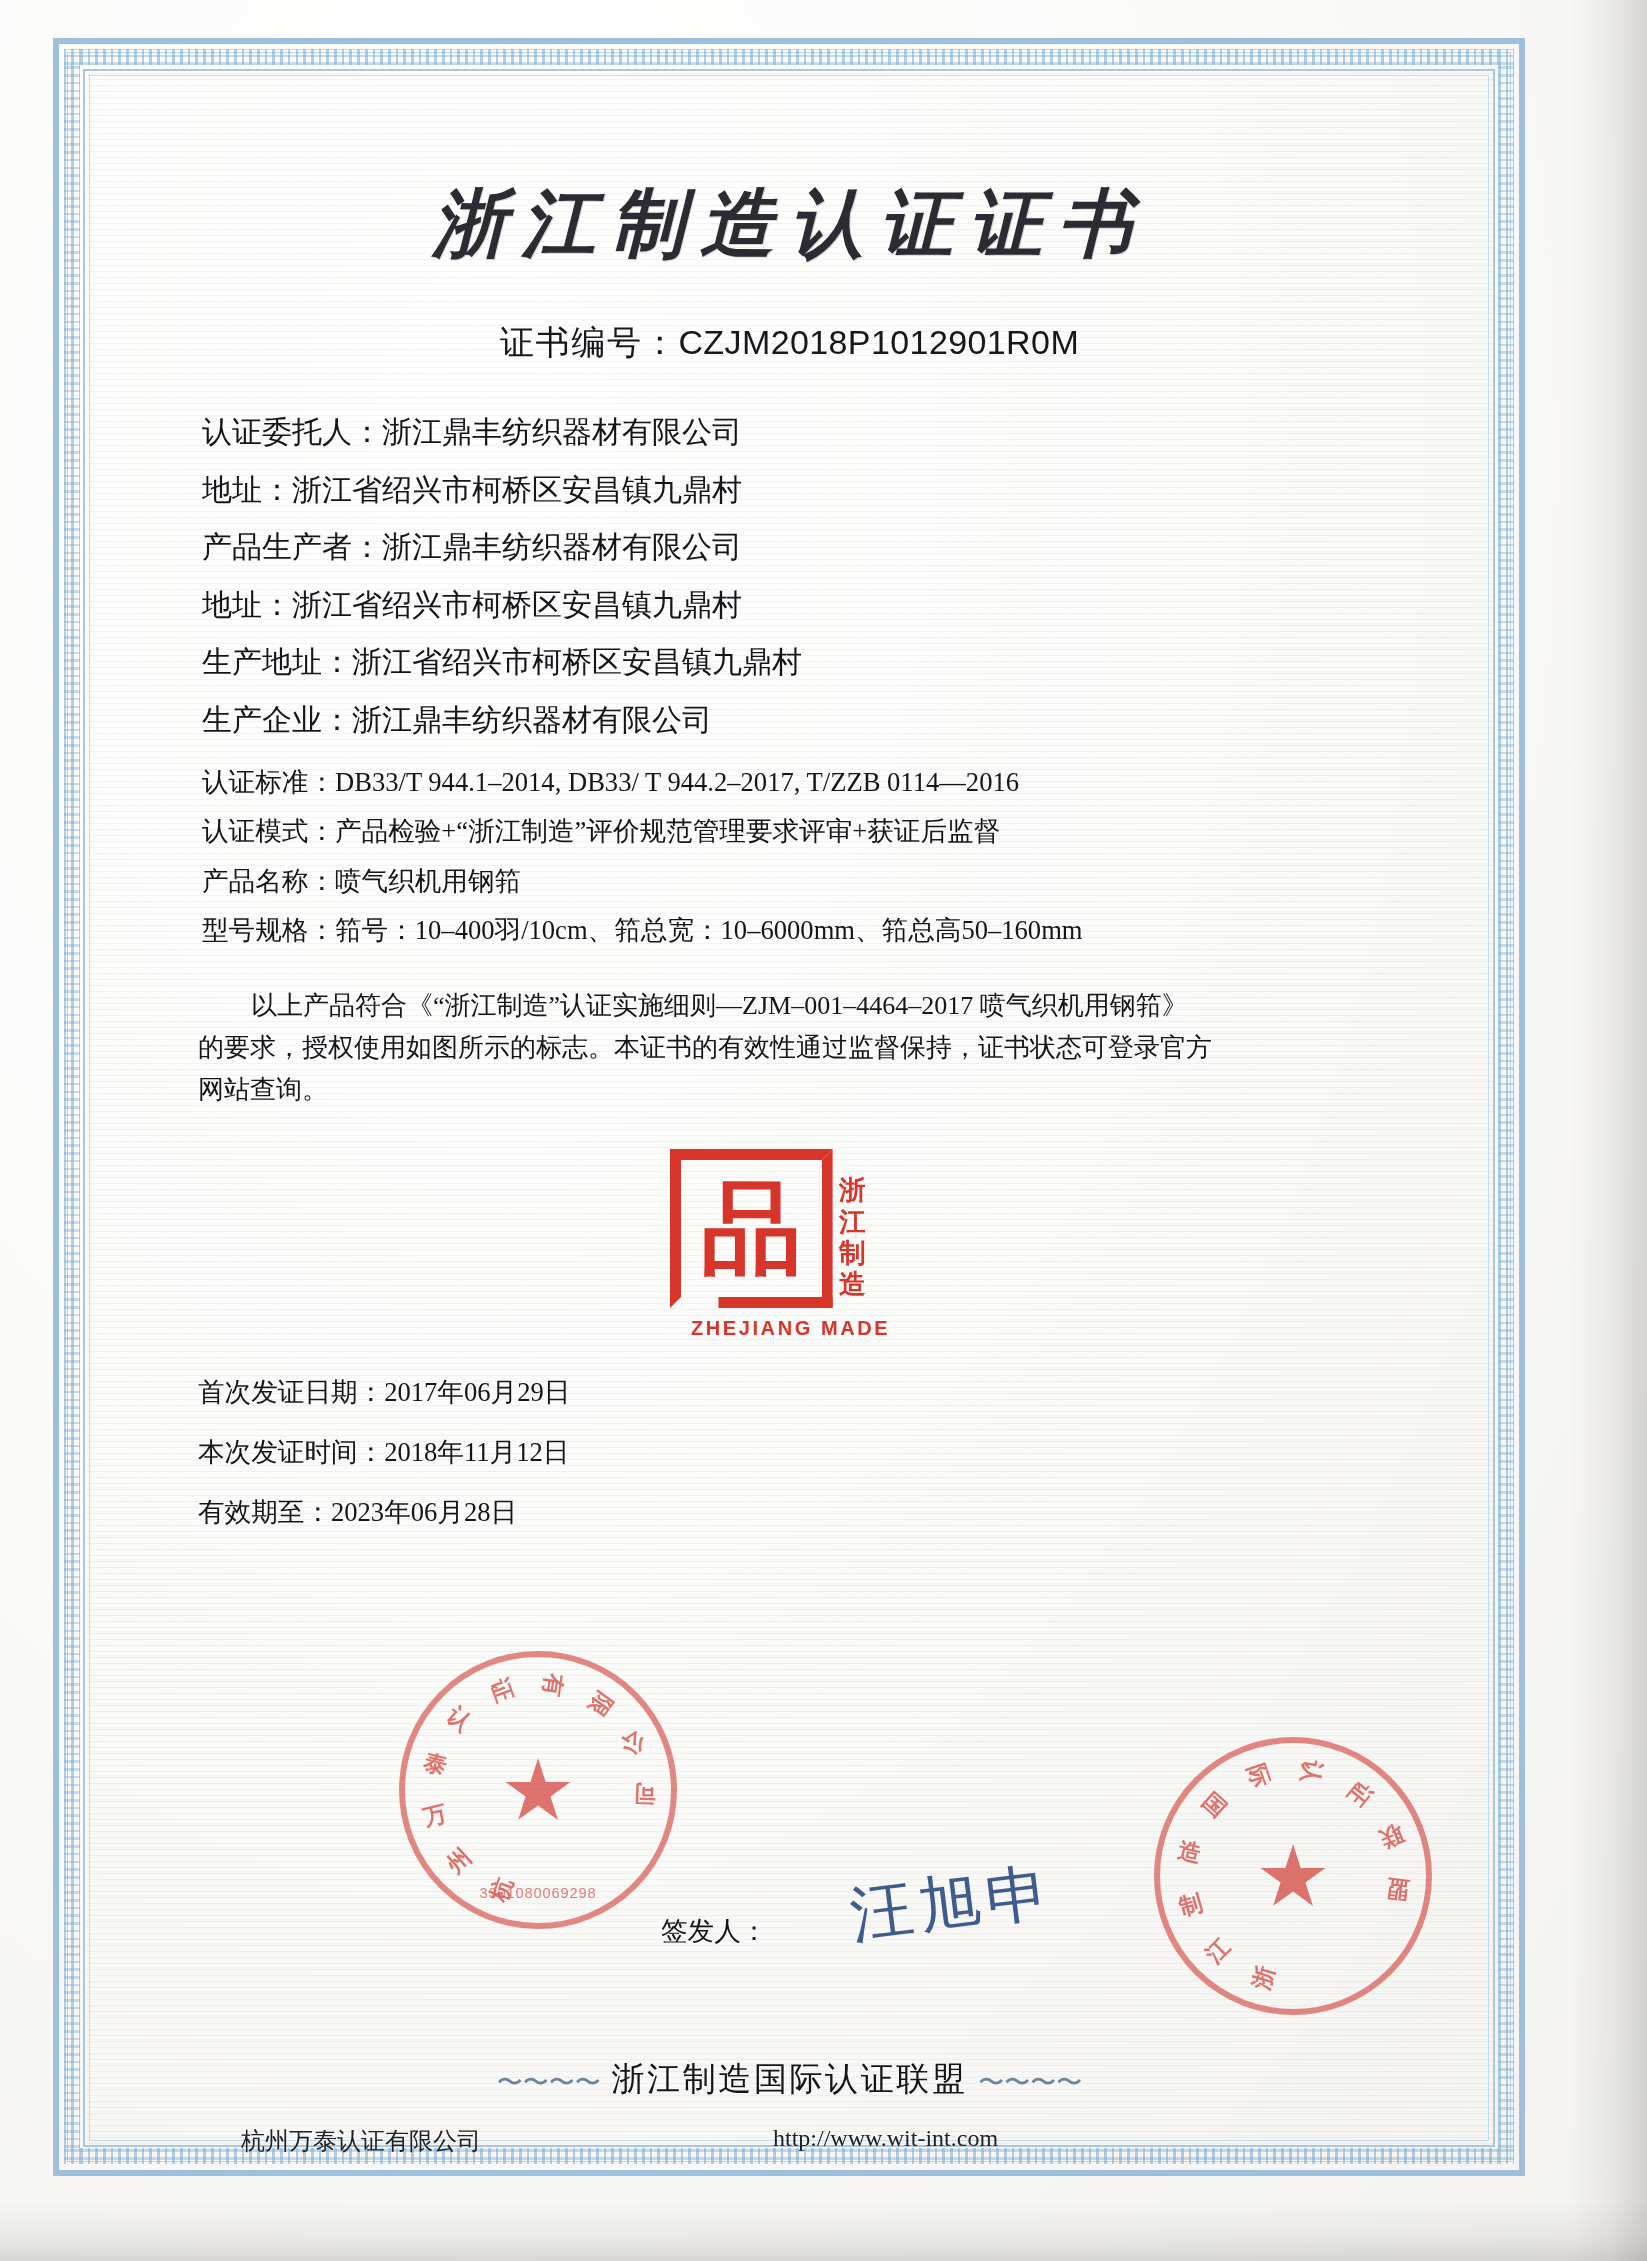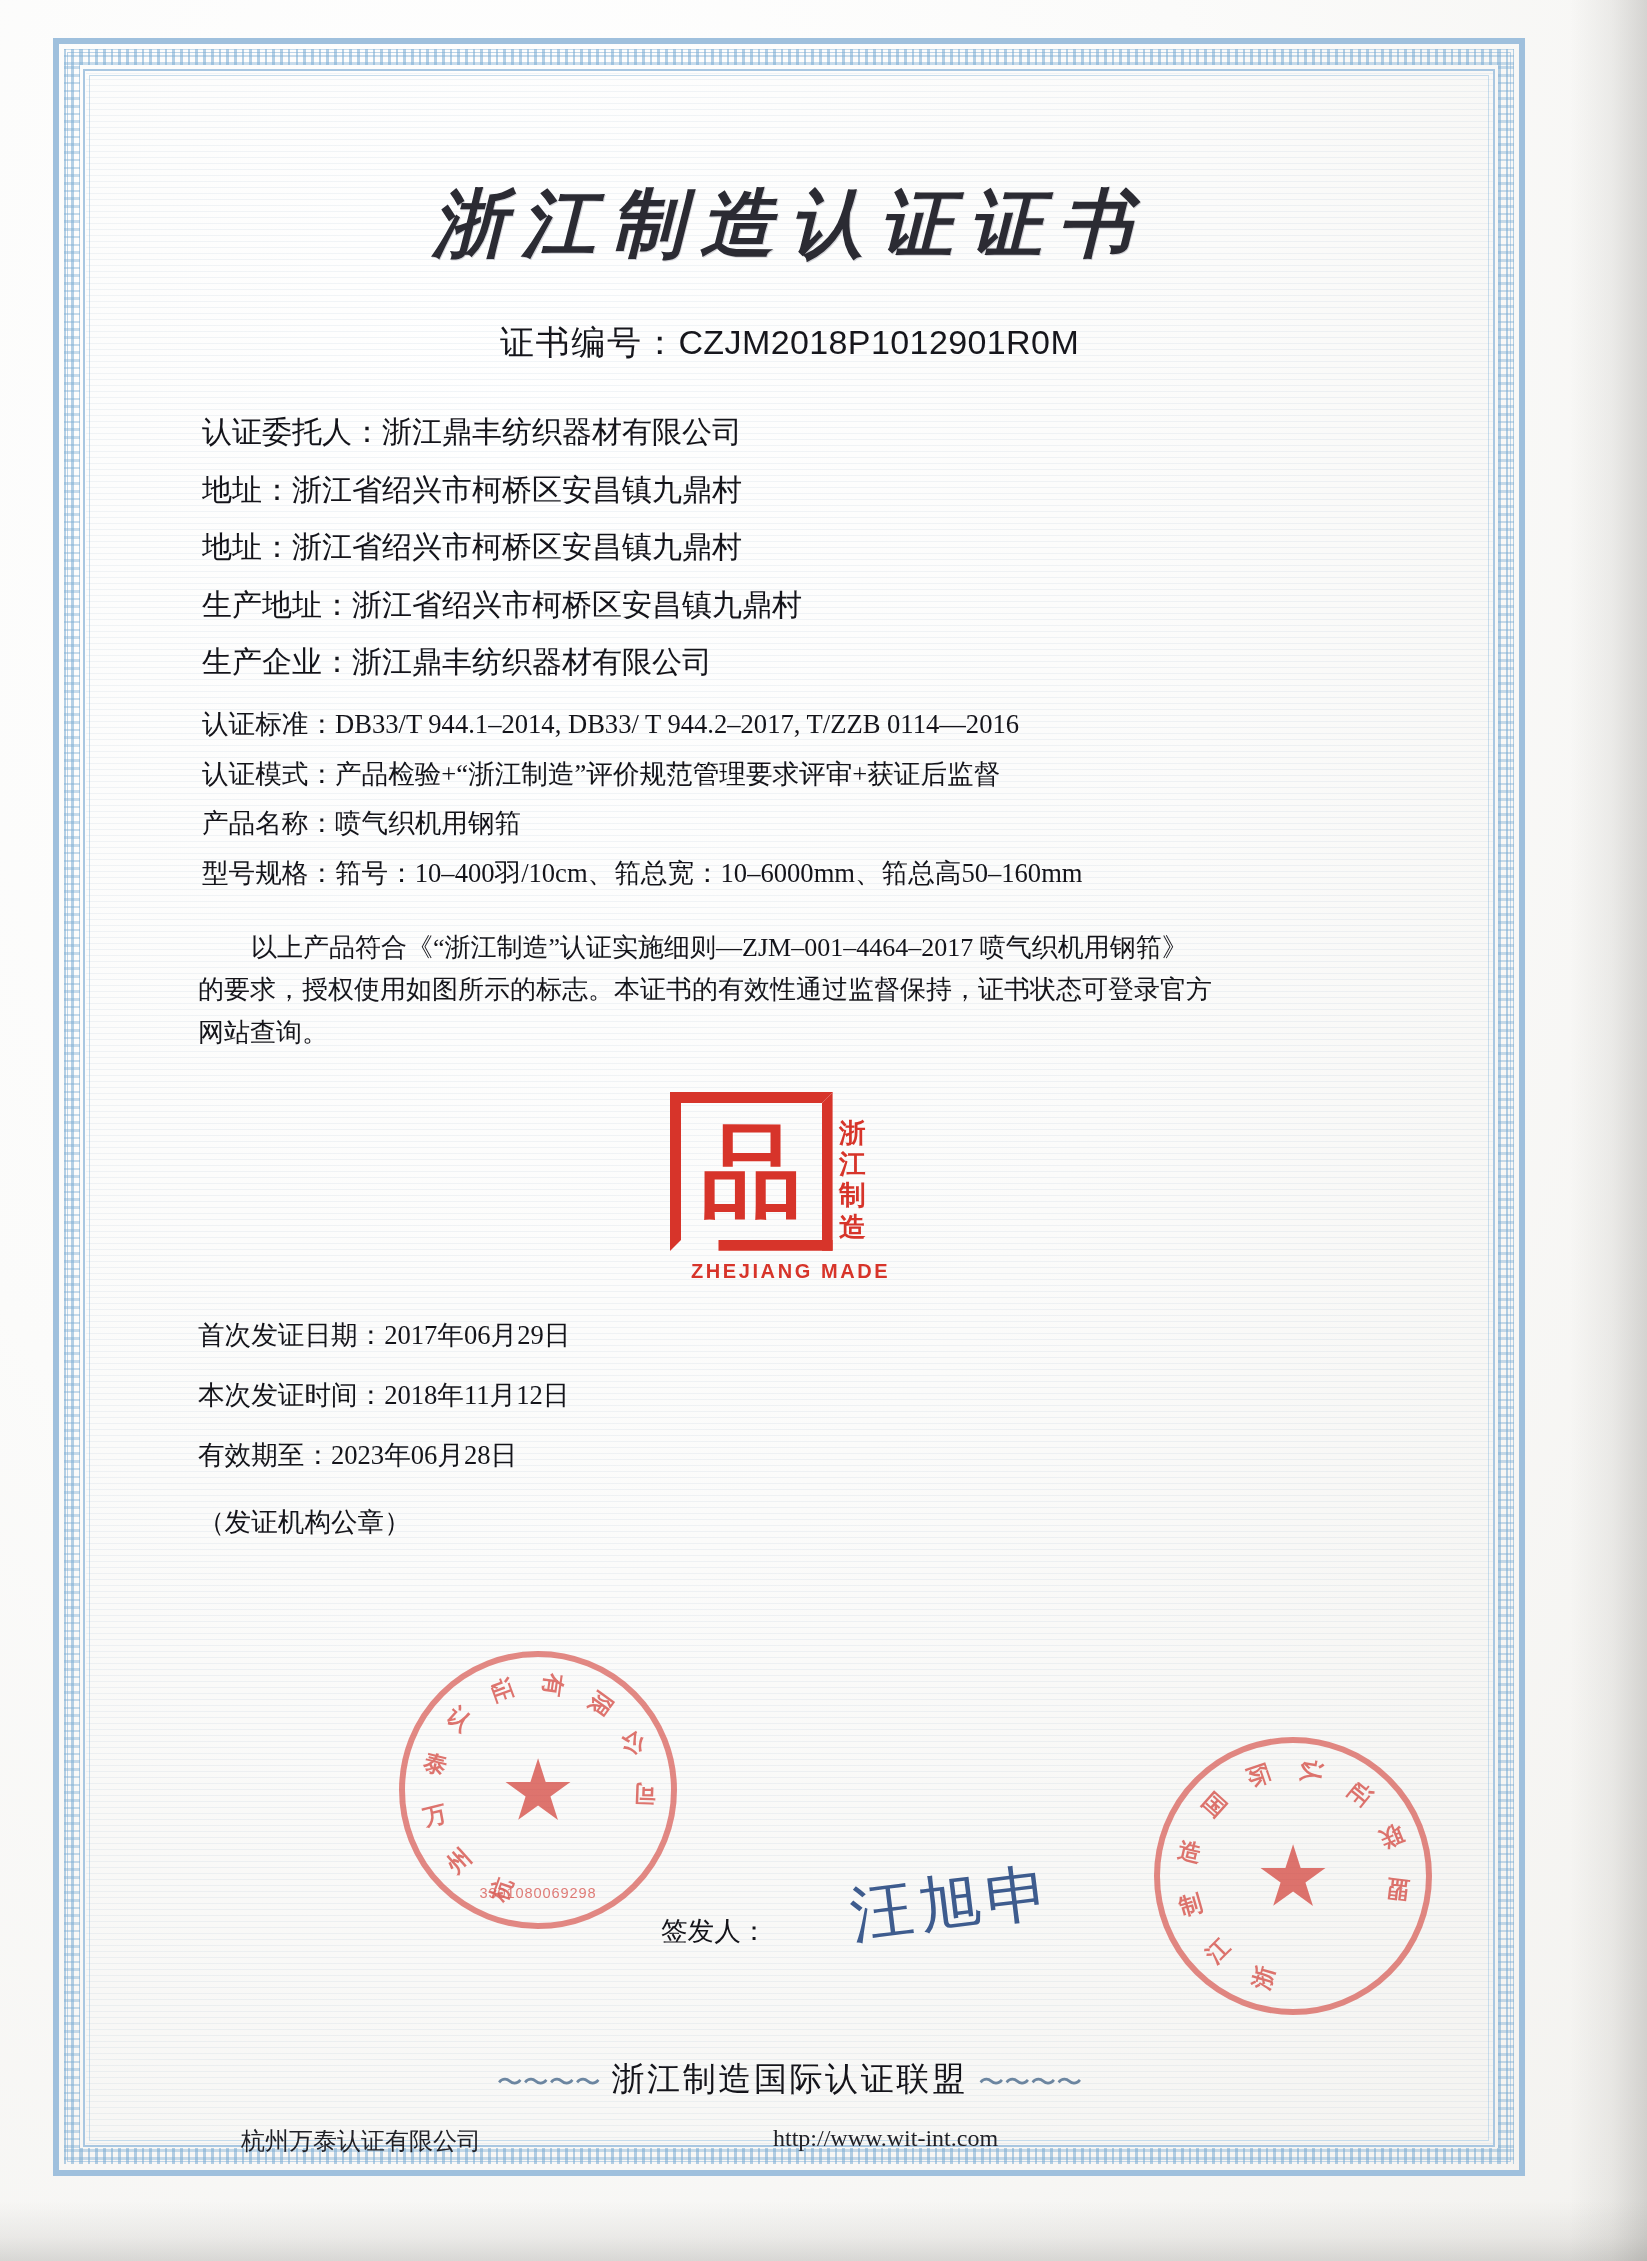--- a/index.html
+++ b/index.html
@@ -363,20 +363,23 @@
     </div>
 
     <div class="party-block">
       <div class="party-row">
         <span>认证委托人：</span><span>浙江鼎丰纺织器材有限公司</span>
       </div>
       <div class="party-row">
         <span>地址：</span><span>浙江省绍兴市柯桥区安昌镇九鼎村</span>
       </div>
       <div class="party-row">
+        <span>产品生产者：</span><span>浙江鼎丰纺织器材有限公司</span>
+      </div>
+      <div class="party-row">
         <span>地址：</span><span>浙江省绍兴市柯桥区安昌镇九鼎村</span>
       </div>
       <div class="party-row">
         <span>生产地址：</span><span>浙江省绍兴市柯桥区安昌镇九鼎村</span>
       </div>
       <div class="party-row">
         <span>生产企业：</span><span>浙江鼎丰纺织器材有限公司</span>
       </div>
     </div>
 
@@ -417,21 +420,20 @@
     <div class="dates-block">
       <div class="date-row">
         <span>首次发证日期：</span><span>2017年06月29日</span>
       </div>
       <div class="date-row">
         <span>本次发证时间：</span><span>2018年11月12日</span>
       </div>
       <div class="date-row">
         <span>有效期至：</span><span>2023年06月28日</span>
       </div>
-      <div class="seal-note">（发证机构公章）</div>
     </div>
 
     <div class="signature-line">签发人：</div>
     <div class="sig-script">汪旭申</div>
 
     <div class="footer-org">
       <span class="flourish">〜〜〜〜</span>
       <span>浙江制造国际认证联盟</span>
       <span class="flourish">〜〜〜〜</span>
     </div>

